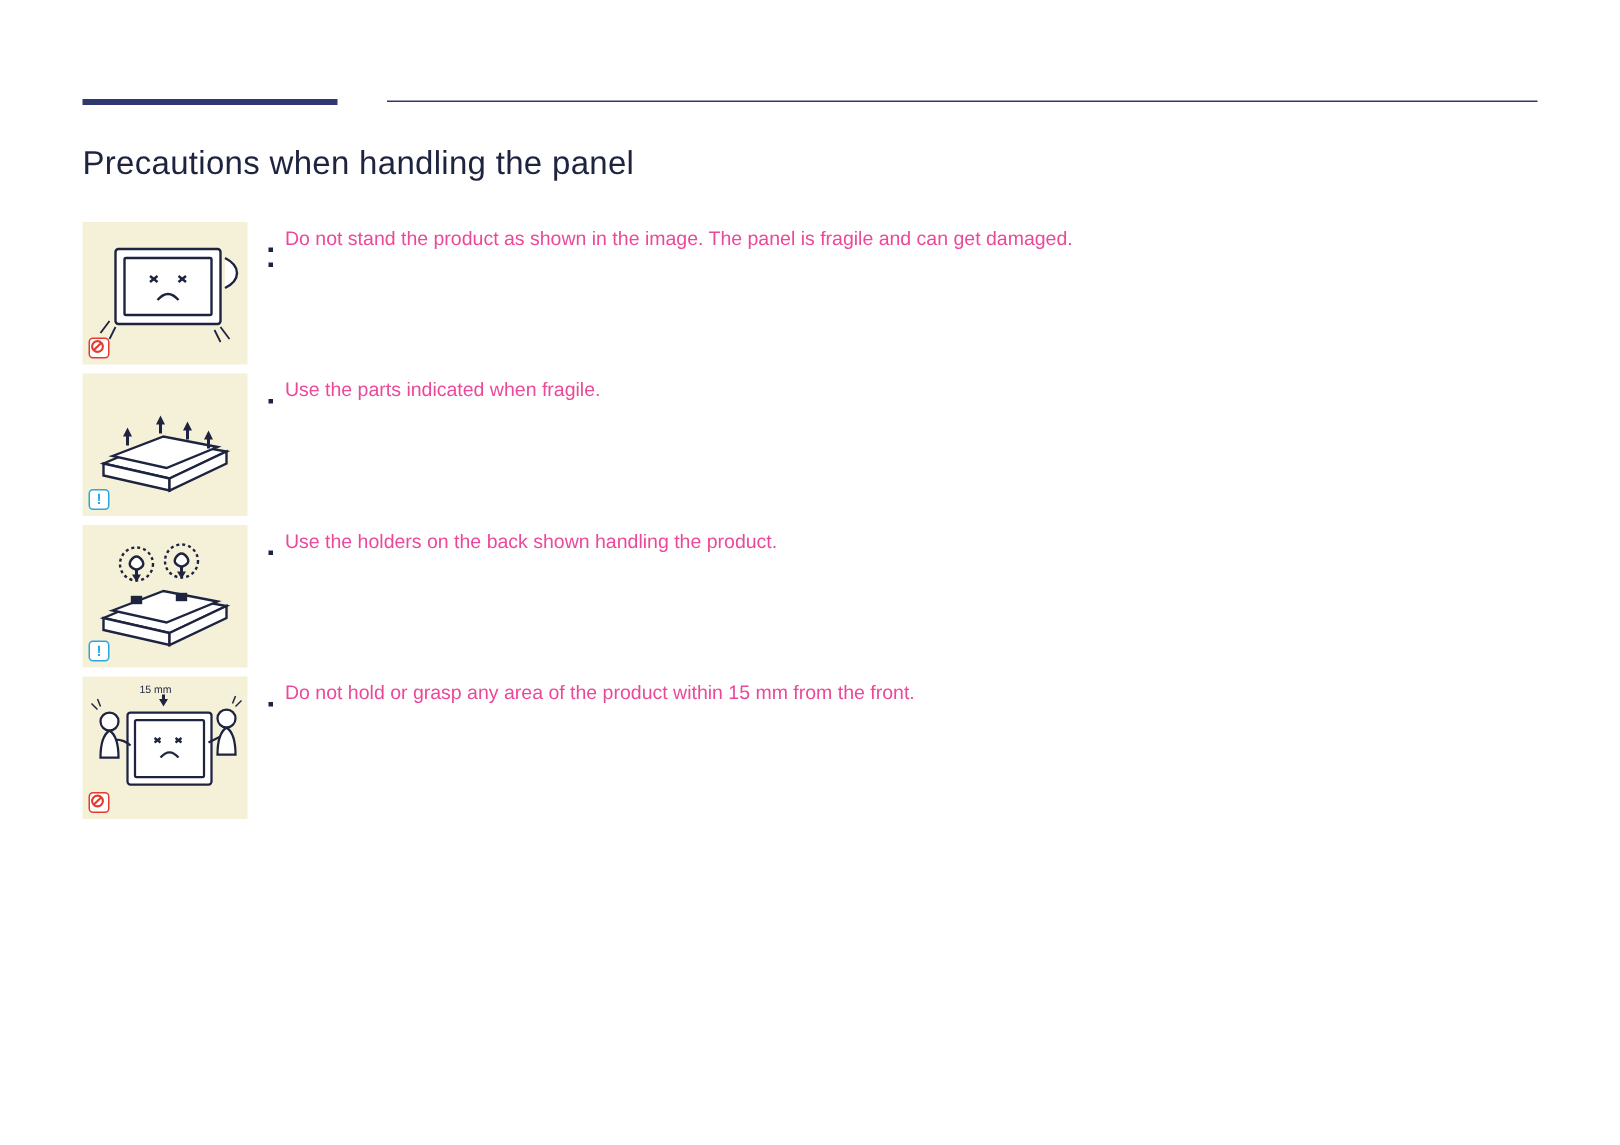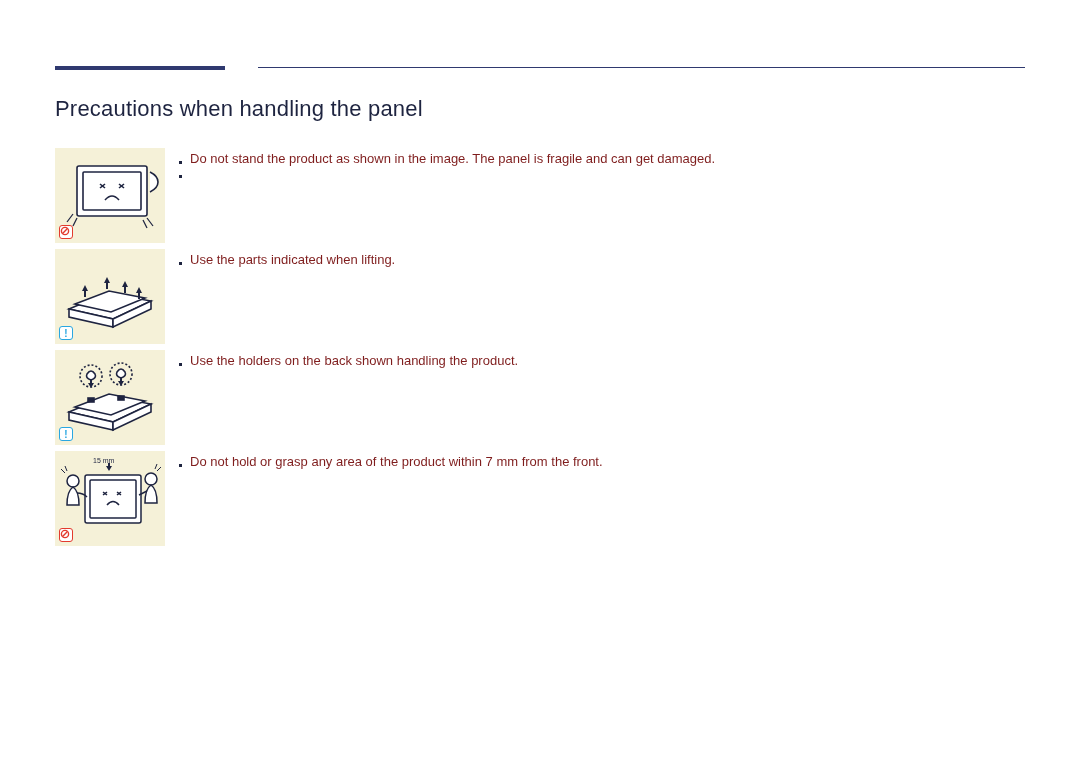--- a/index.html
+++ b/index.html
@@ -90,24 +90,24 @@
   .badge.caution {
     border: 1.5px solid #29a7e1;
     color: #29a7e1;
   }
   .desc {
     padding-left: 14px;
     padding-top: 2px;
   }
   .desc-line {
     display: flex;
-    align-items: center;
+    align-items: flex-end;
     font-size: 13px;
     line-height: 1.35;
-    color: #7f1d1d;
+    color: #ec4899;
   }
   .bullet {
     width: 3px;
     height: 3px;
     background: #1e2440;
     margin-top: 7px;
     margin-right: 8px;
     flex: 0 0 3px;
   }
   .label-15mm {
@@ -188,21 +188,21 @@
               <path d="M70 32 l-3 6 h2 v6 h2 v-6 h2 z"></path>
               <path d="M84 38 l-3 6 h2 v6 h2 v-6 h2 z"></path>
             </g>
           </g>
         </svg>
         <div class="badge caution">!</div>
       </div>
       <div class="desc">
         <div class="desc-line">
             <span class="bullet"></span>
-            <span>Use the parts indicated when lifting.</span>
+            <span>Use the parts indicated when fragile.</span>
           </div>
       </div>
     </div>
 
     <div class="precaution-row">
       <div class="thumb">
         <svg viewBox="0 0 110 95" width="110" height="95">
           <g stroke="#1e2440" stroke-width="1.6" fill="none">
             <path d="M14 62 L52 46 L96 54 L58 72 Z" fill="#ffffff"></path>
             <path d="M14 62 L14 70 L58 80 L58 72 Z" fill="#ffffff"></path>
@@ -271,19 +271,19 @@
         <div class="badge prohibit">
           <svg viewBox="0 0 10 10">
               <circle cx="5" cy="5" r="3.6" stroke="#e33b2e" stroke-width="1.4" fill="none"></circle>
               <line x1="2.6" y1="7.4" x2="7.4" y2="2.6" stroke="#e33b2e" stroke-width="1.4"></line>
             </svg>
         </div>
       </div>
       <div class="desc">
         <div class="desc-line">
             <span class="bullet"></span>
-            <span>Do not hold or grasp any area of the product within 7 mm from the front.</span>
+            <span>Do not hold or grasp any area of the product within 15 mm from the front.</span>
           </div>
       </div>
     </div>
 
   </div>
 </div>
 
 </body></html>

